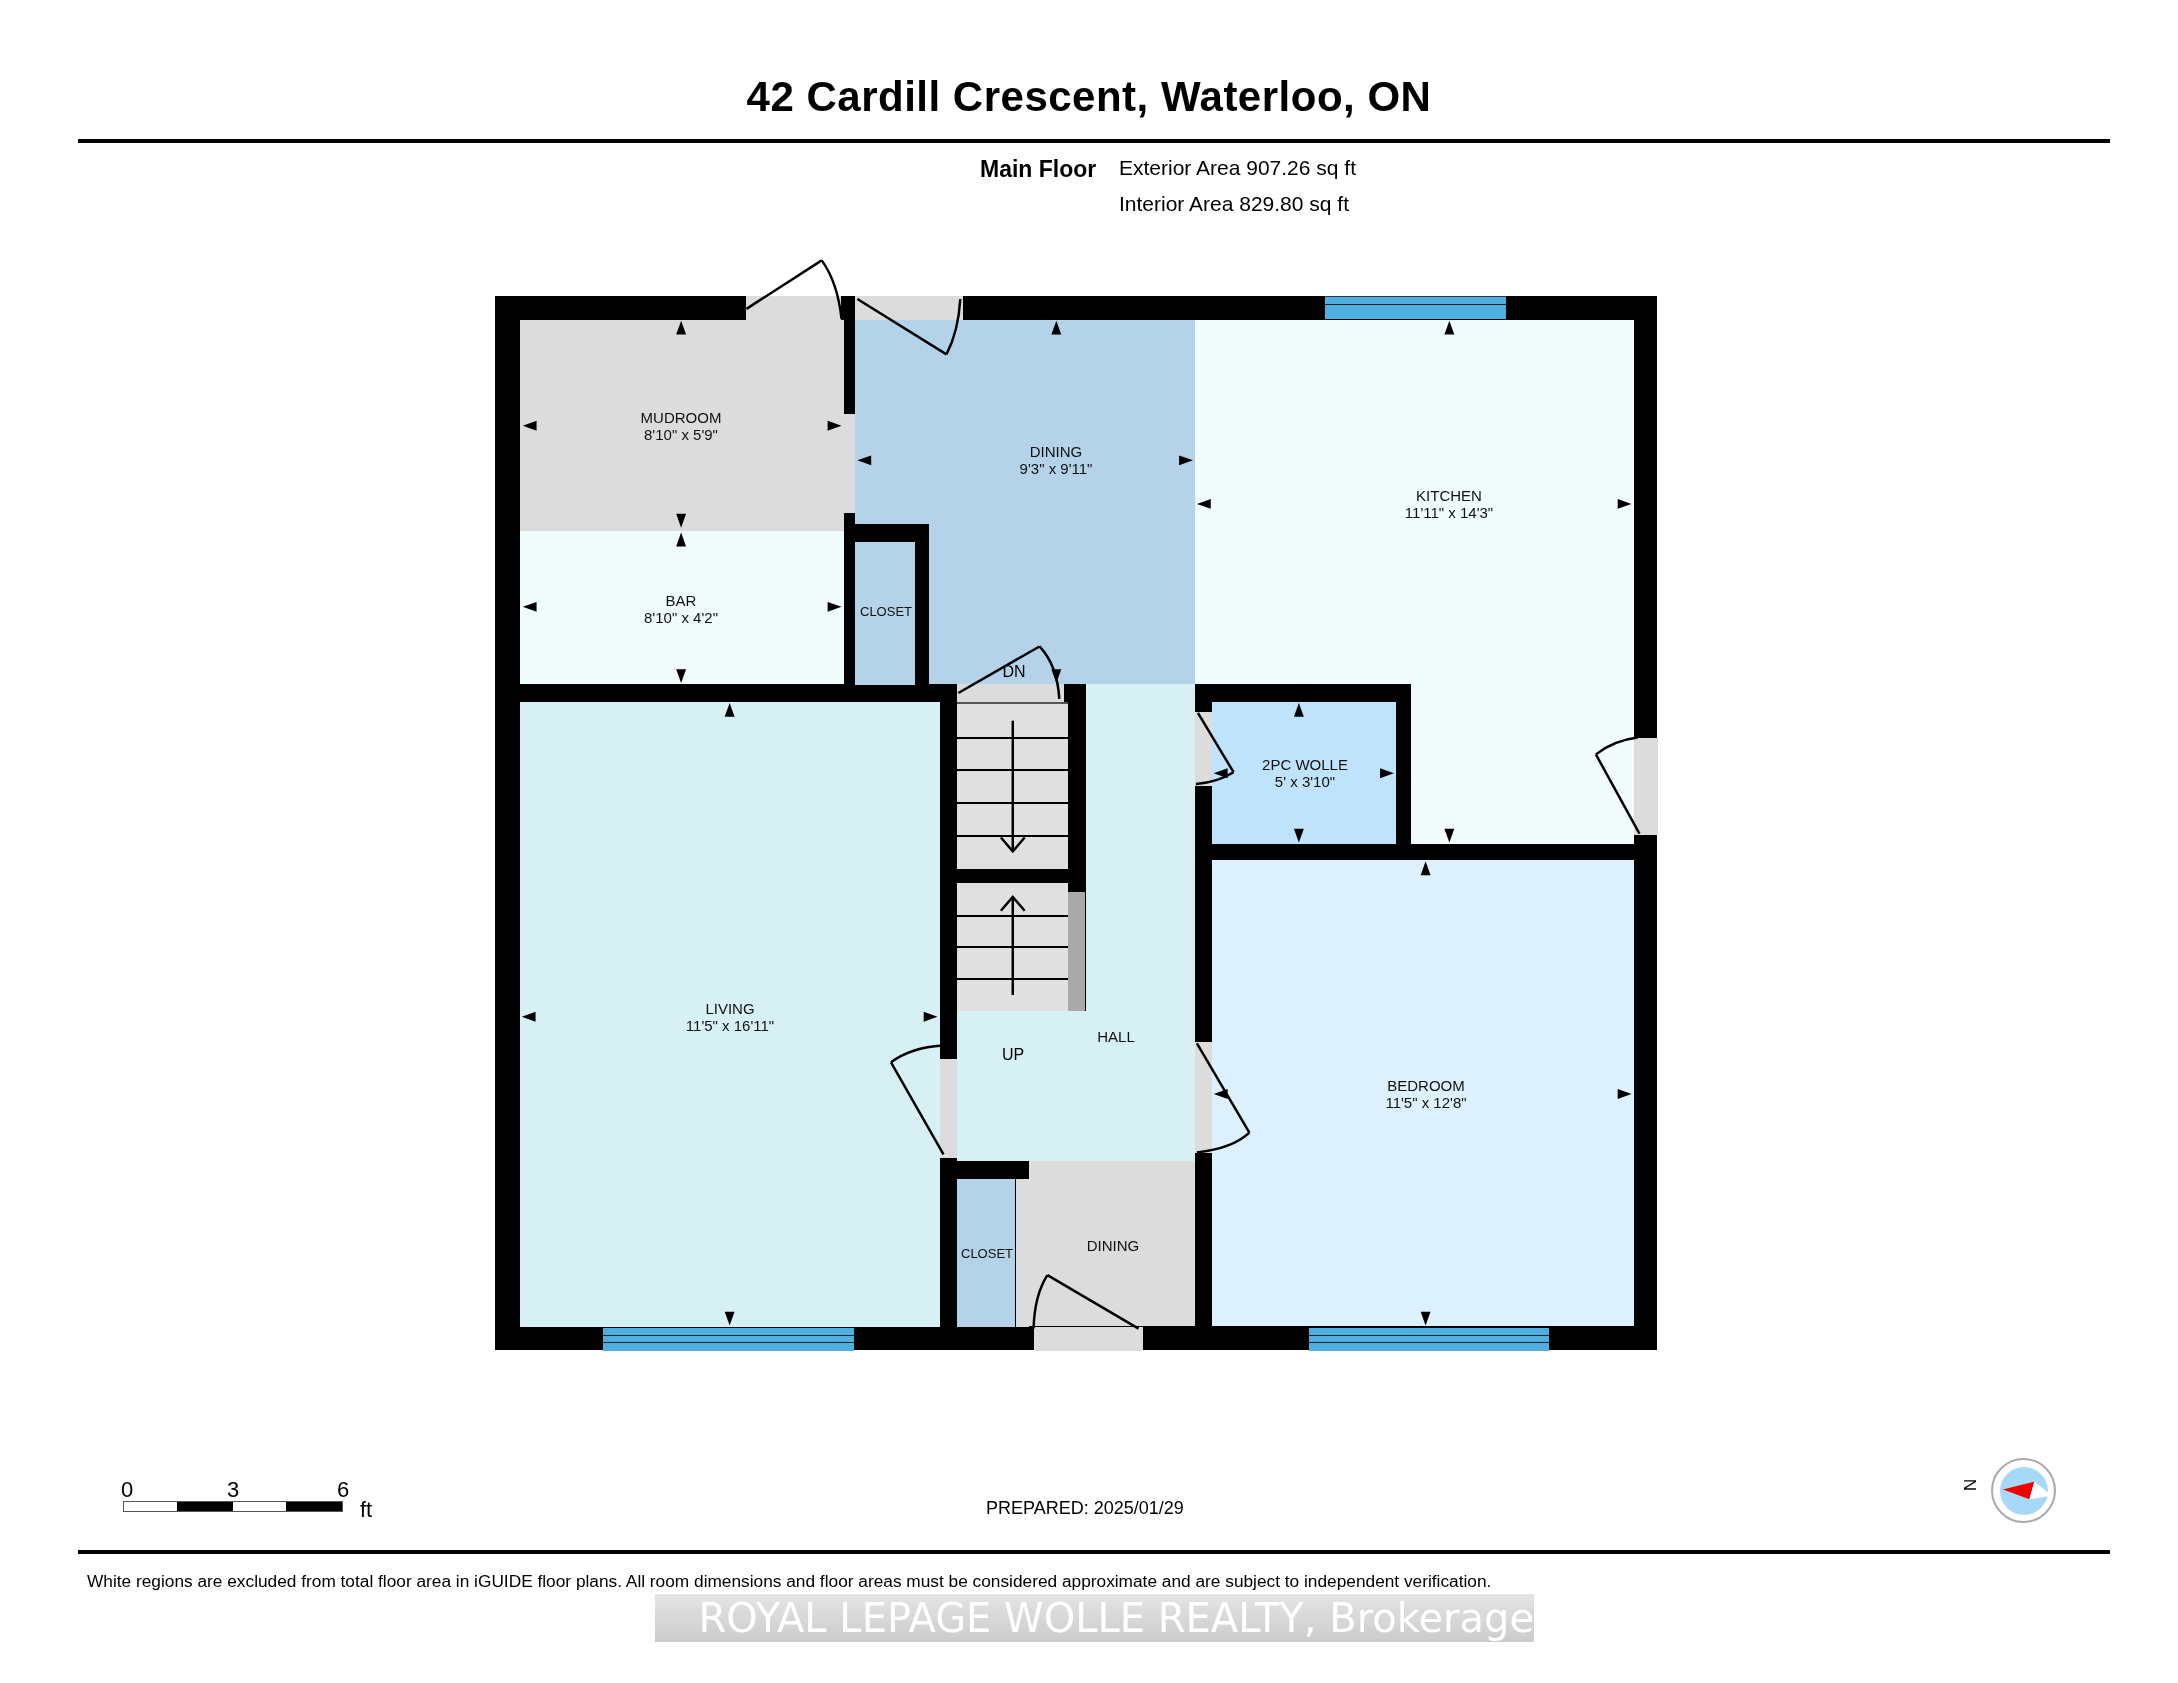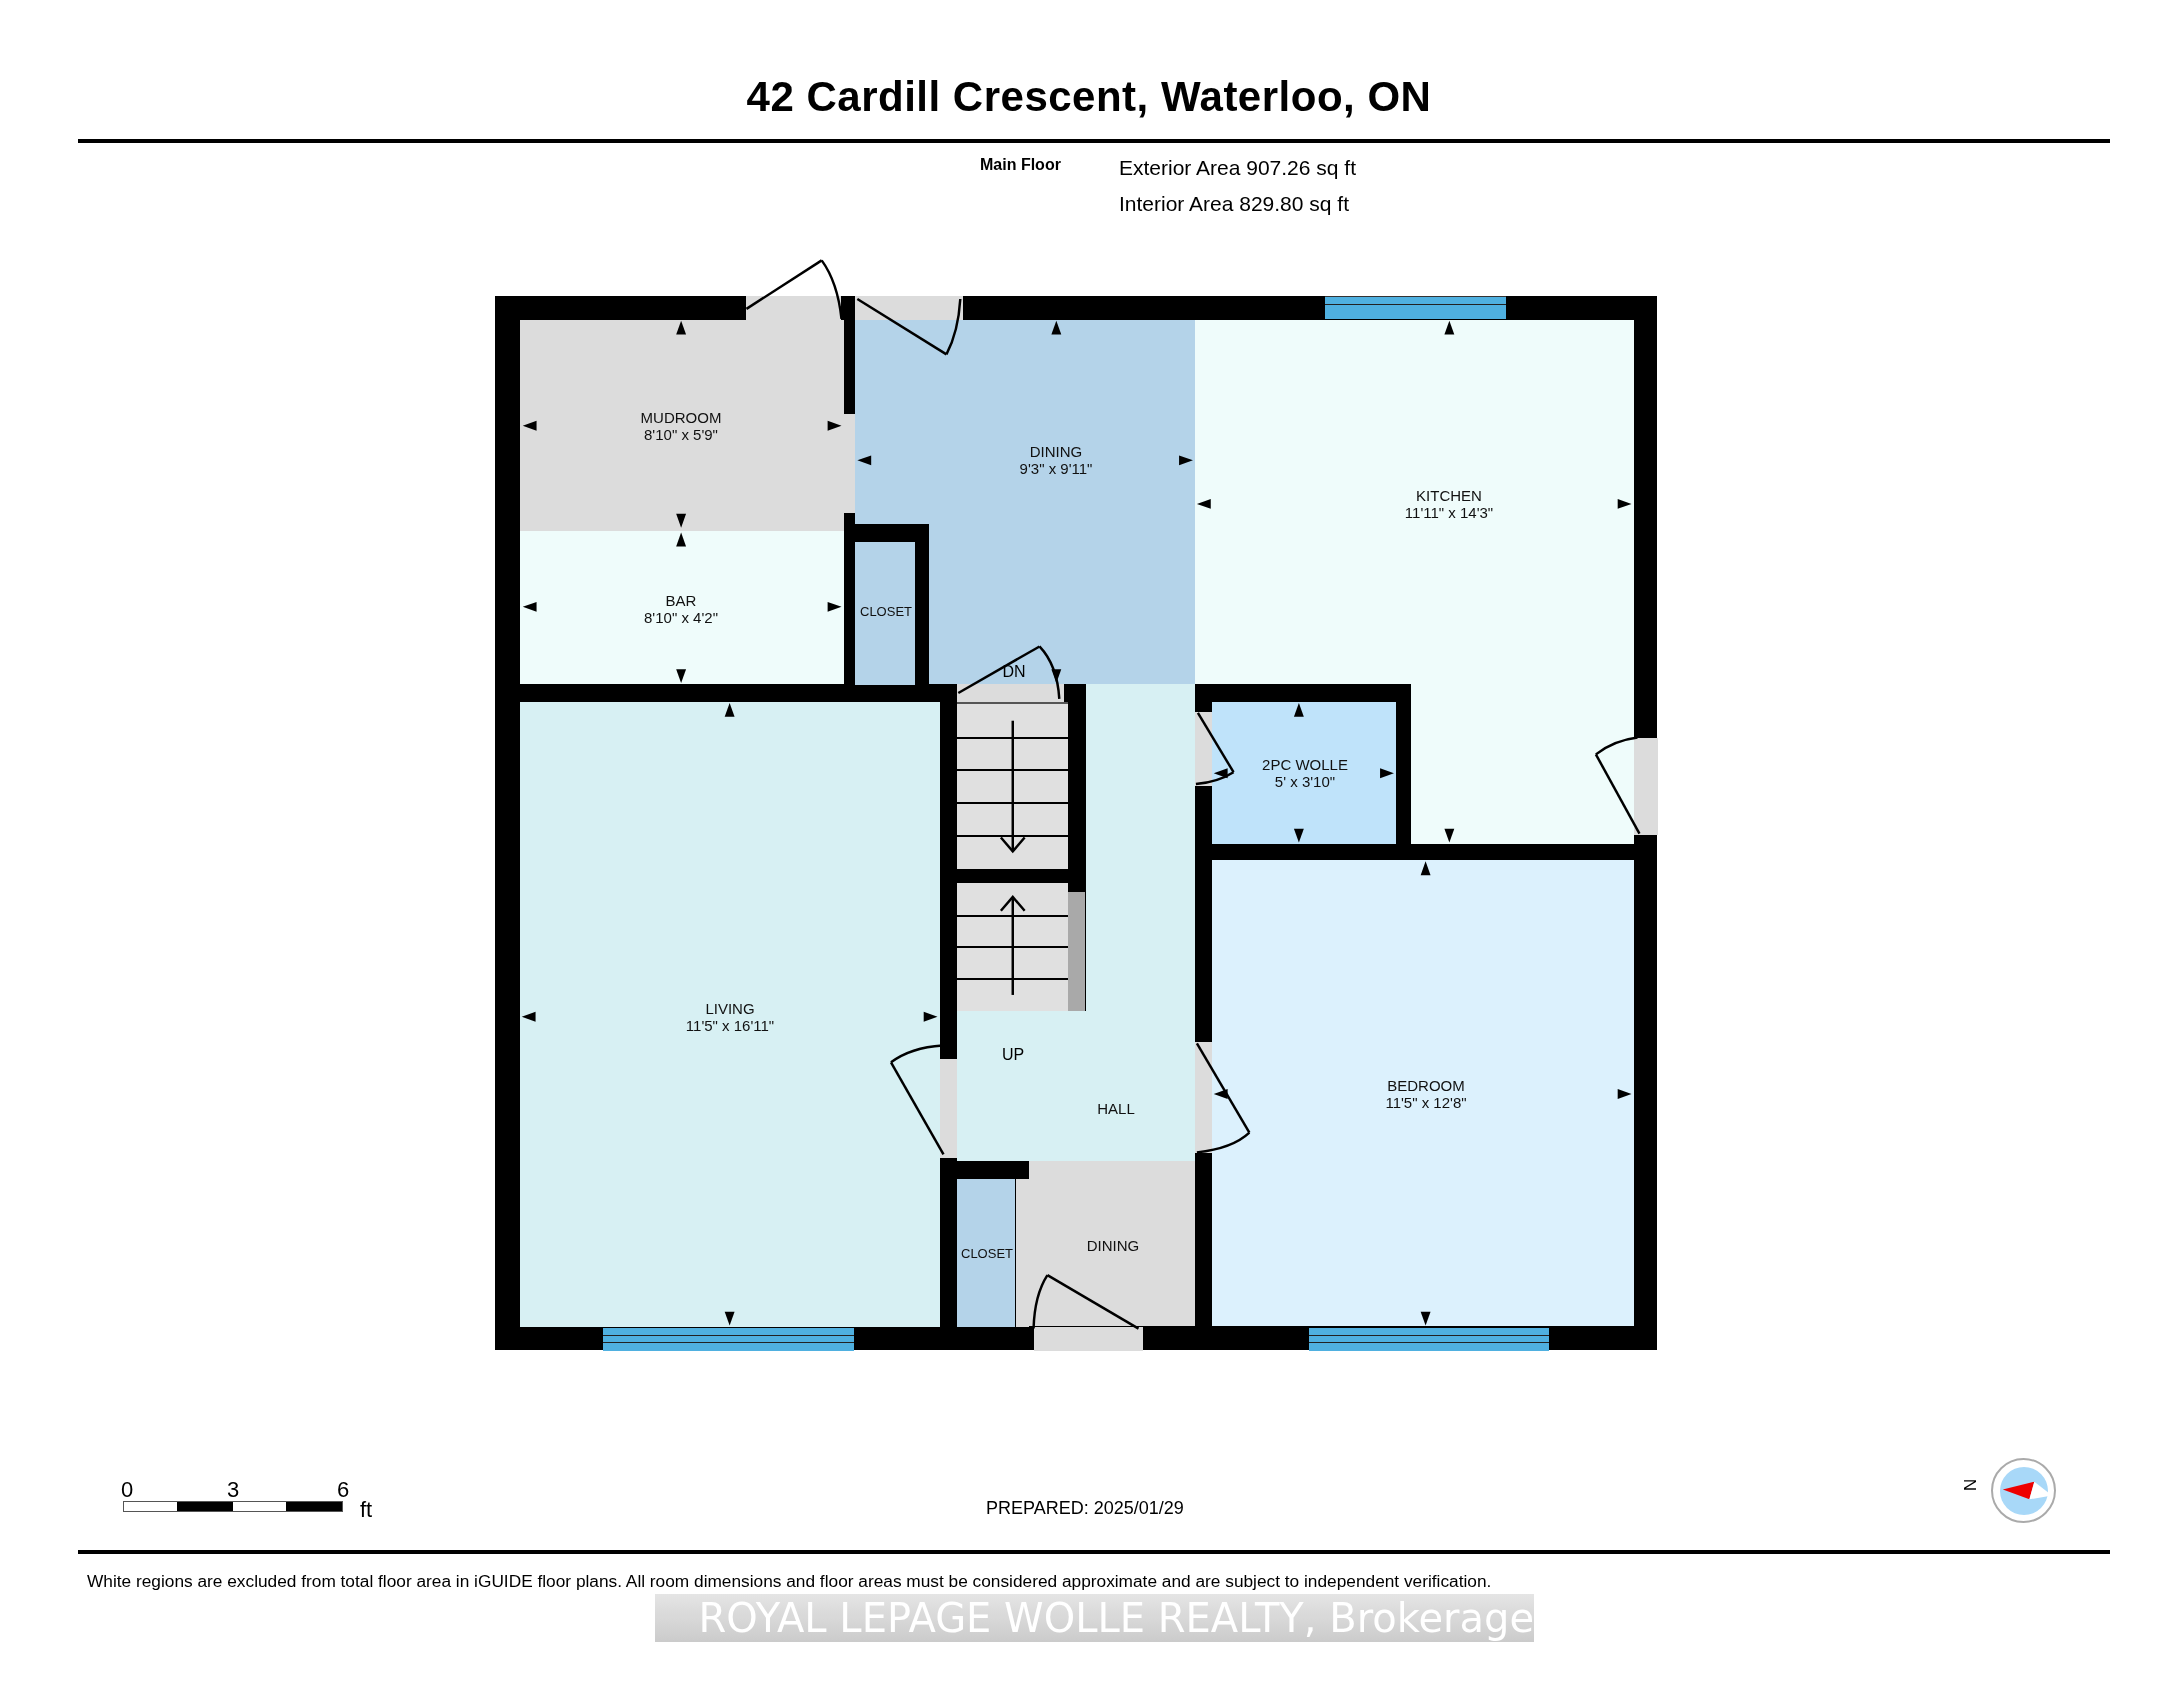--- a/index.html
+++ b/index.html
@@ -1,20 +1,20 @@
 <!DOCTYPE html>
 <html><head>
 <meta charset="utf-8">
 <style>
   html, body { margin: 0; padding: 0; background: #ffffff; }
   body { width: 2178px; height: 1683px; position: relative; overflow: hidden; font-family: "Liberation Sans", sans-serif; color: #000; }
   .abs { position: absolute; }
   .title { left: 0; width: 2178px; top: 73px; text-align: center; font-size: 42px; font-weight: bold; letter-spacing: 0.5px; }
   .rule { left: 78px; width: 2032px; height: 4px; background: #000; }
-  .floor-label { font-size: 16px; font-weight: bold; }
+  .floor-label { font-size: 23px; font-weight: bold; }
   .area-line { font-size: 21px; }
   .plan { left: 0; top: 0; width: 2178px; height: 1277px; }
   .room { position: absolute; }
   .room-label { position: absolute; text-align: center; font-size: 15px; line-height: 17px; color: #111; transform: translate(-50%, -50%); white-space: nowrap; }
   .room-label .nm { display: block; }
   .room-label .dim { display: block; }
   .small-label { font-size: 13px; }
   .plain-label { position: absolute; font-size: 16px; transform: translate(-50%, -50%); white-space: nowrap; }
   .footer-text { left: 87px; top: 1571px; font-size: 17.3px; }
   .watermark { left: 655px; top: 1594px; width: 879px; height: 48px; background: linear-gradient(to bottom, #e4e4e4, #c9c9c9); color: #fff; font-size: 40px; line-height: 48px; text-align: right; font-family: "DejaVu Sans", sans-serif; opacity: 0.95; }
@@ -175,21 +175,21 @@
     <span class="dim">11'11" x 14'3"</span>
   </div>
   <div class="room-label" style="left:1305px; top:773px;">
     <span class="nm">2PC WOLLE</span>
     <span class="dim">5' x 3'10"</span>
   </div>
   <div class="room-label" style="left:730px; top:1017px;">
     <span class="nm">LIVING</span>
     <span class="dim">11'5" x 16'11"</span>
   </div>
-  <div class="room-label" style="left:1116px; top:1108px;">
+  <div class="room-label" style="left:1116px; top:1036px;">
     <span class="nm">HALL</span>
   </div>
   <div class="room-label" style="left:1426px; top:1094px;">
     <span class="nm">BEDROOM</span>
     <span class="dim">11'5" x 12'8"</span>
   </div>
   <div class="room-label small-label" style="left:987px; top:1253px;">
     <span class="nm">CLOSET</span>
   </div>
   <div class="room-label" style="left:1113px; top:1245px;">

